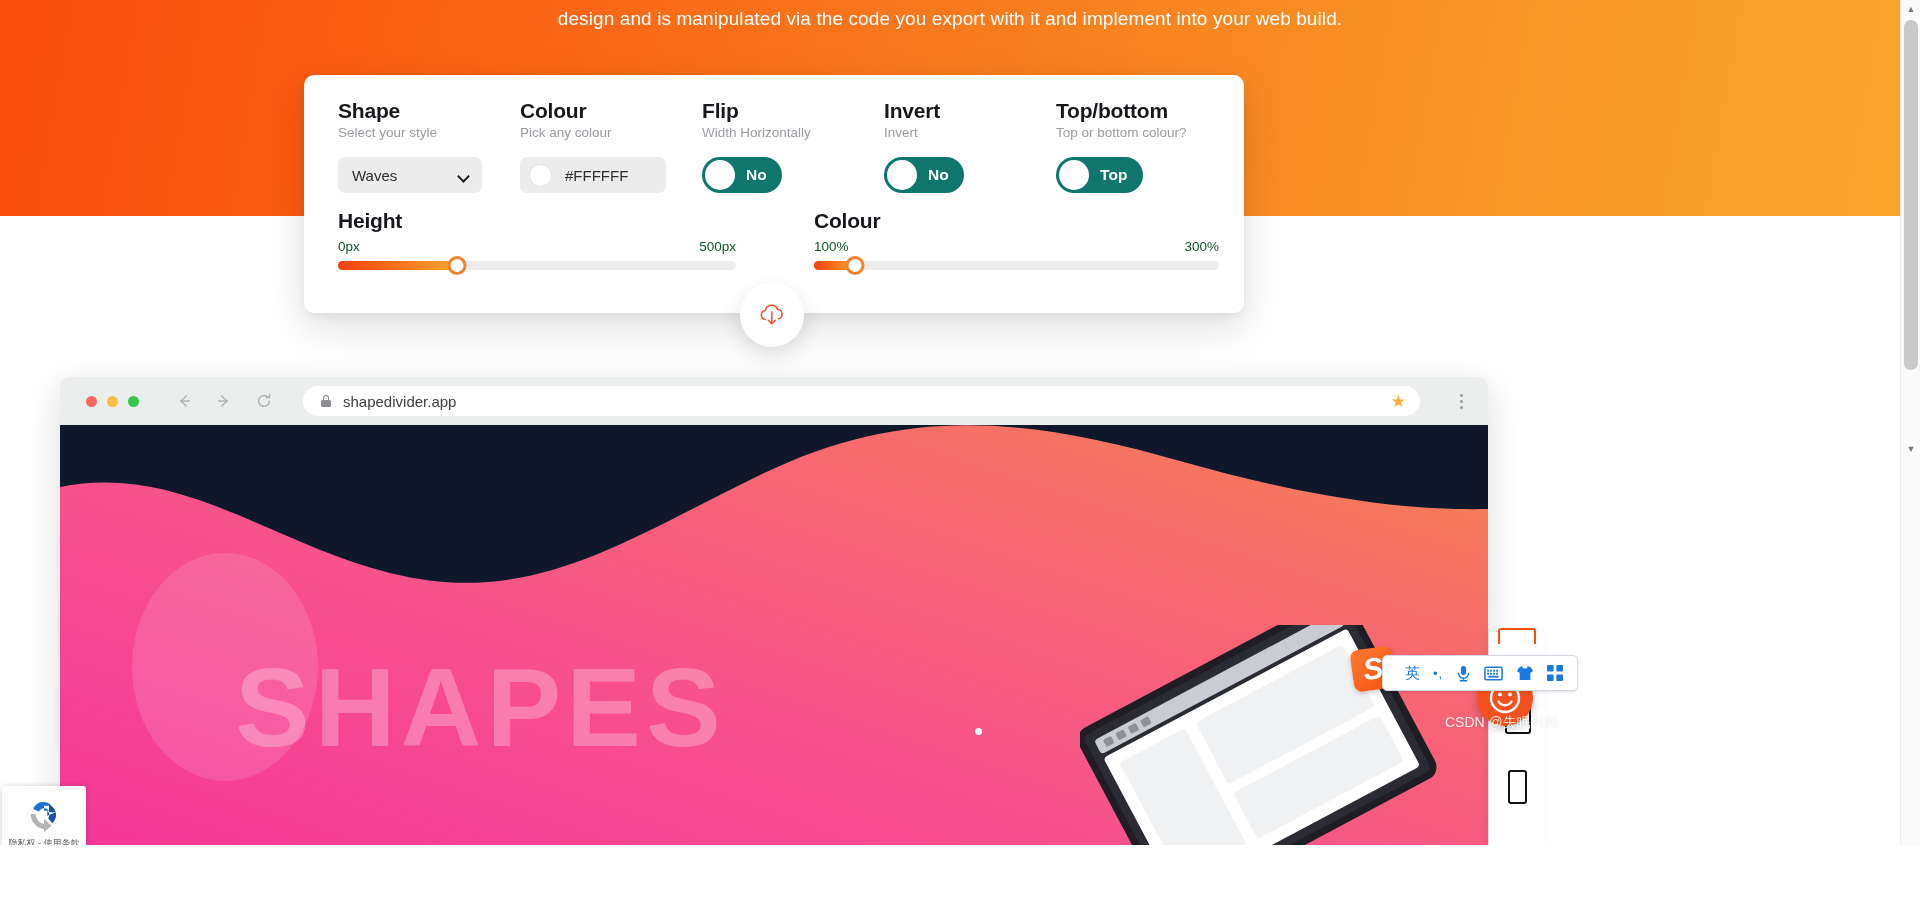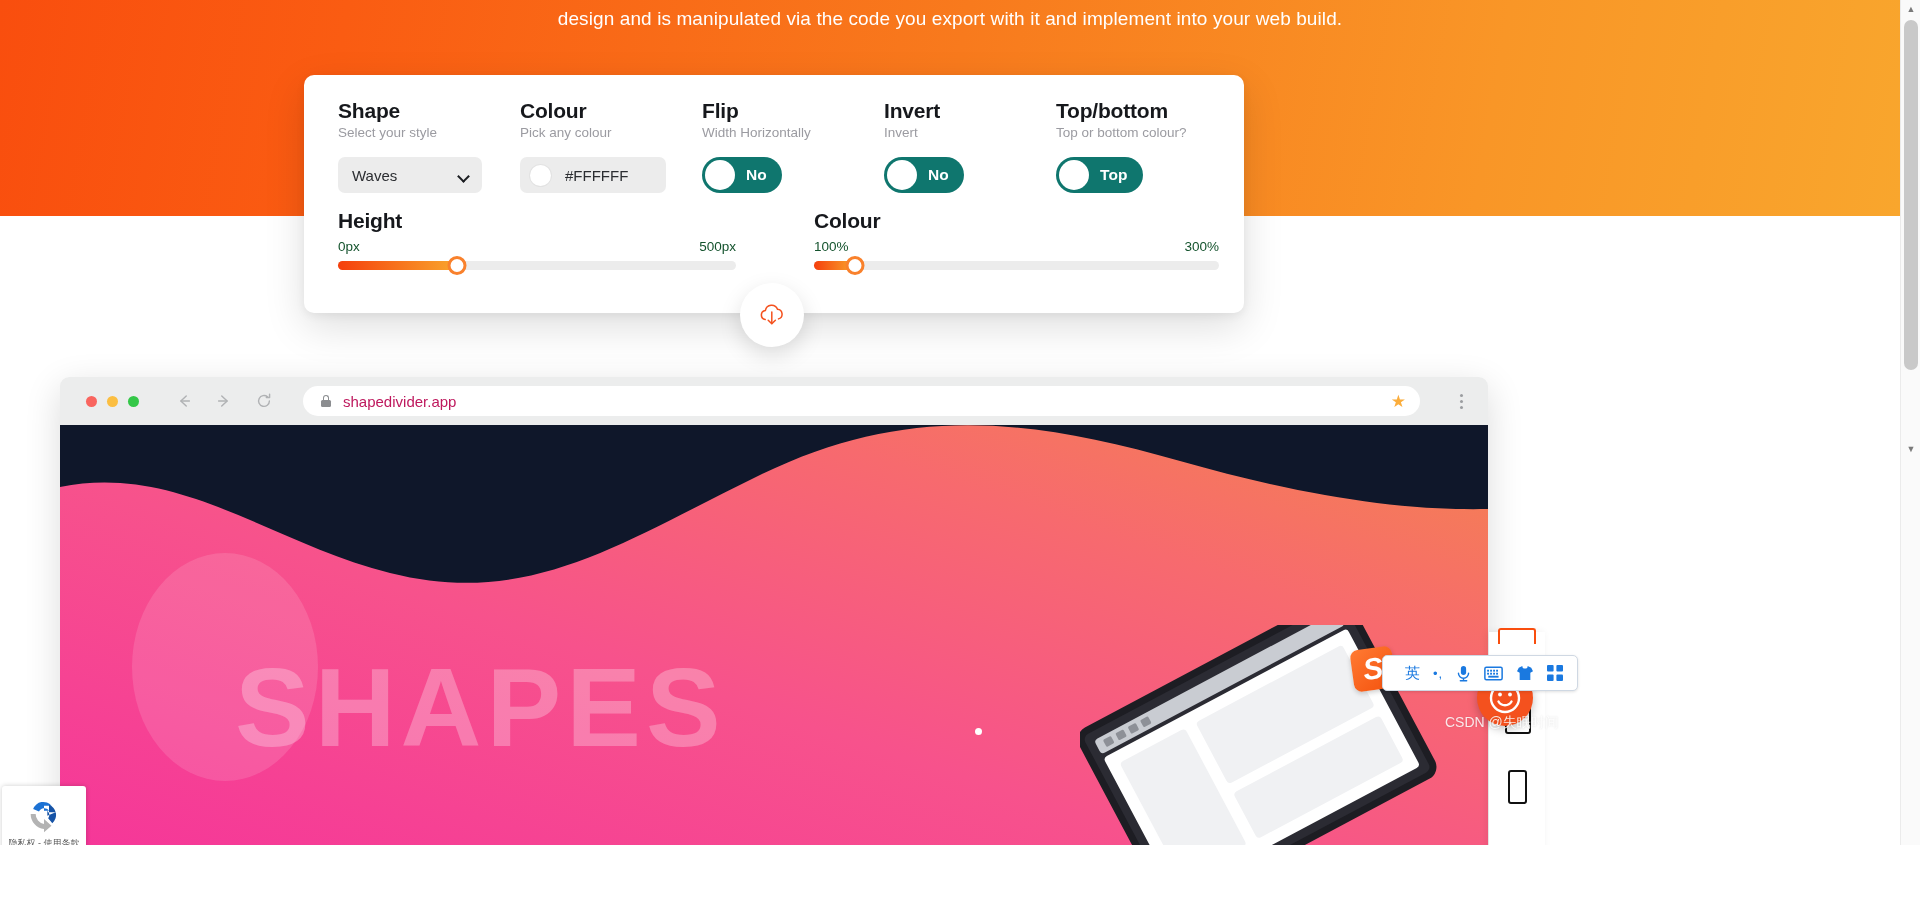--- a/index.html
+++ b/index.html
@@ -182,21 +182,21 @@
   .nav-ico { width: 18px; height: 18px; }
 
   .urlbar {
     flex: 1; margin-left: 30px; margin-right: 18px;
     height: 30px; background: #ffffff; border-radius: 16px;
     display: flex; align-items: center; padding: 0 14px 0 18px;
   }
   .lock { width: 10px; height: 12px; position: relative; flex: 0 0 auto; }
   .lock .body { position: absolute; left: 0; bottom: 0; width: 10px; height: 7px; background: #8b8d90; border-radius: 1.5px; }
   .lock .shackle { position: absolute; left: 2px; top: 0; width: 6px; height: 6px; border: 1.6px solid #8b8d90; border-bottom: none; border-radius: 3px 3px 0 0; }
-  .url-text { font-size: 15px; color: #be185d; margin-left: 12px; }
+  .url-text { font-size: 15px; color: #404040; margin-left: 12px; }
   .star { color: #fbad3b; font-size: 17px; }
   .kebab { width: 18px; display: flex; flex-direction: column; align-items: center; gap: 3px; margin-left: 14px; }
   .kebab i { width: 3px; height: 3px; border-radius: 50%; background: #9b9da0; display: block; }
 
   .browser-canvas { position: relative; width: 1428px; height: 480px; background: #0f172a; overflow: hidden; }
   .wave-svg { position: absolute; left: 0; top: 0; }
   .shapes-word {
     position: absolute; left: 175px; top: 218px;
     font-size: 112px; font-weight: bold; letter-spacing: 5px;
     color: rgba(255,255,255,.28);

